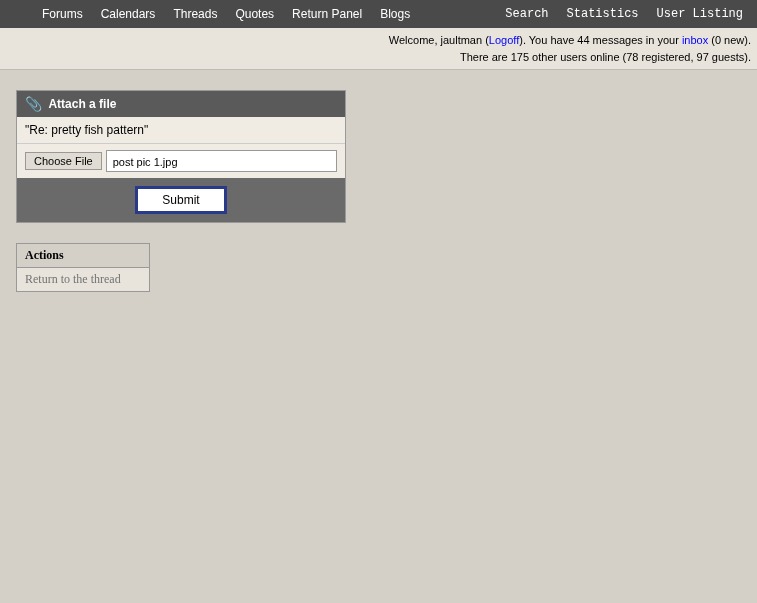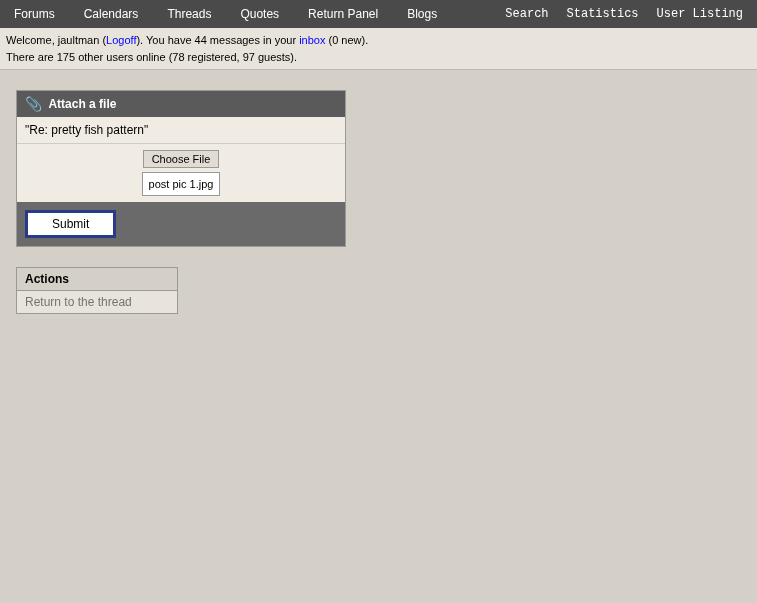--- a/index.html
+++ b/index.html
@@ -14,21 +14,22 @@
     #top-nav {
       background-color: #4a4a4a;
       display: flex;
       align-items: center;
       justify-content: space-between;
       height: 28px;
       padding: 0 6px;
     }
     .nav-left {
       display: flex;
-      gap: 13px;
+      gap: 2px;
+      margin-left: 28px;
     }
     .nav-item {
       color: #fff;
       text-decoration: none;
       font-size: 12px;
       padding: 4px 8px;
       cursor: pointer;
     }
     .nav-right {
       display: flex;
@@ -36,20 +37,21 @@
       font-family: Liberation Mono, monospace;
     }
 
     
     #welcome-bar {
       background-color: #e8e4dc;
       padding: 4px 6px;
       font-size: 11px;
       border-bottom: 1px solid #bbb;
       line-height: 1.5;
+      text-align: right;
     }
     #welcome-bar a {
       color: #00f;
       text-decoration: none;
     }
 
     
     #main-content {
       padding: 20px 16px;
     }
@@ -96,64 +98,64 @@
     }
 
     #file-label {
       font-size: 12px;
     }
 
     #file-input-row {
       display: flex;
       align-items: center;
       gap: 4px;
-      flex-direction: column;
     }
 
     #choose-file-btn {
       background-color: #e0dcd4;
       border: 1px solid #999;
       padding: 2px 8px;
       font-size: 11px;
       cursor: pointer;
       font-family: Arial, Helvetica, sans-serif;
     }
 
     #file-name-display {
       background-color: #fff;
       border: 1px solid #999;
       padding: 2px 6px;
       font-size: 11px;
       flex: 1;
-      height: 36px;
+      height: 22px;
       line-height: 18px;
     }
 
     #submit-row {
       background-color: #6a6a6a;
       padding: 8px;
       display: flex;
-      justify-content: flex-start;
+      justify-content: center;
     }
 
     #submit-btn {
       background-color: #fff;
       border: 3px solid #2a3a8a;
       padding: 4px 24px;
       font-size: 12px;
       font-weight: normal;
       cursor: pointer;
       font-family: Arial, Helvetica, sans-serif;
       color: #000;
     }
 
     
     #actions-panel {
-      width: 162px;
-      border: 1px solid #999;
+      width: 134px;
+      border: 1px solid #999;
+      font-family: Liberation Serif, serif;
     }
 
     #actions-header {
       background-color: #d4d0c8;
       border-bottom: 1px solid #999;
       padding: 4px 8px;
       font-size: 12px;
       font-weight: bold;
     }
 

